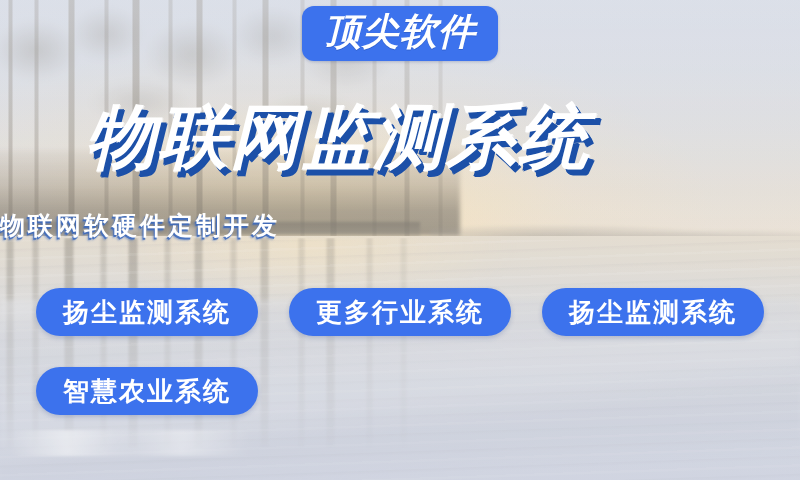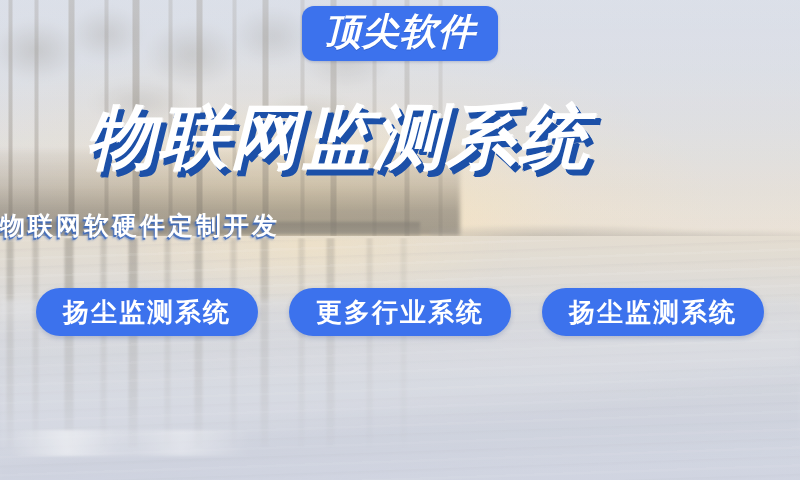--- a/index.html
+++ b/index.html
@@ -423,17 +423,20 @@
 
       <div class="pill">
         <span class="pill-label">更多行业系统</span>
       </div>
 
       <div class="pill">
         <span class="pill-label">扬尘监测系统</span>
       </div>
 
 
+      <div class="pill">
+        <span class="pill-label">智慧农业系统</span>
+      </div>
 
 
     </div>
   </div>
 </div>
 
 </body></html>

